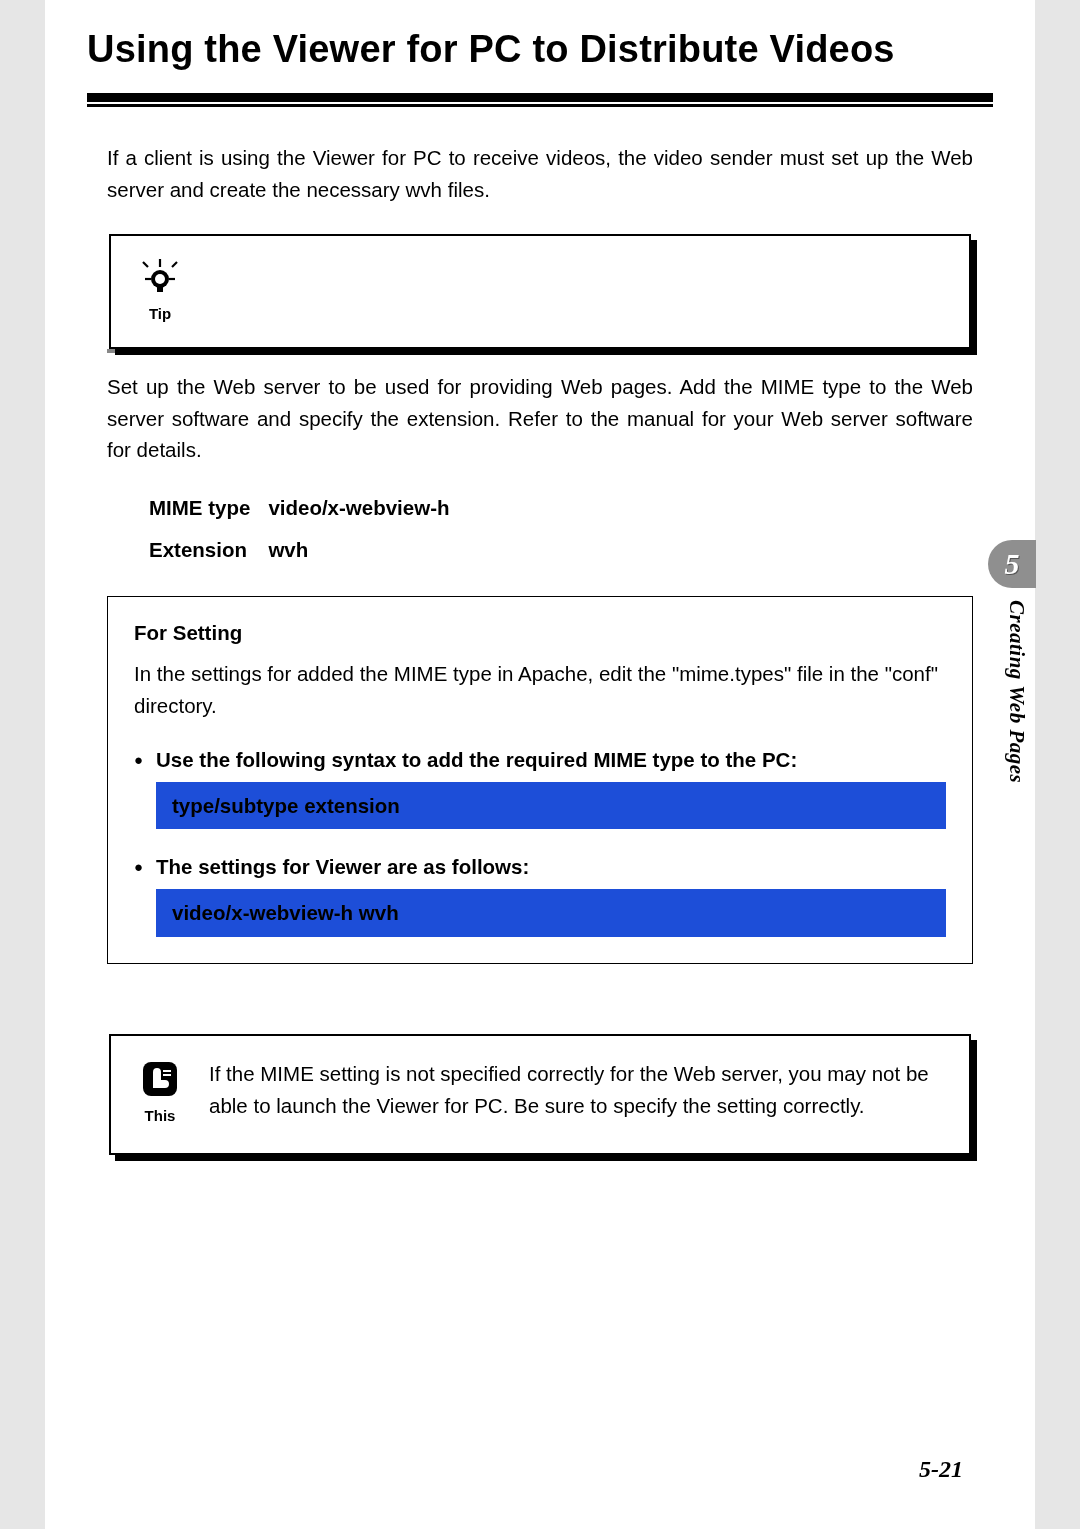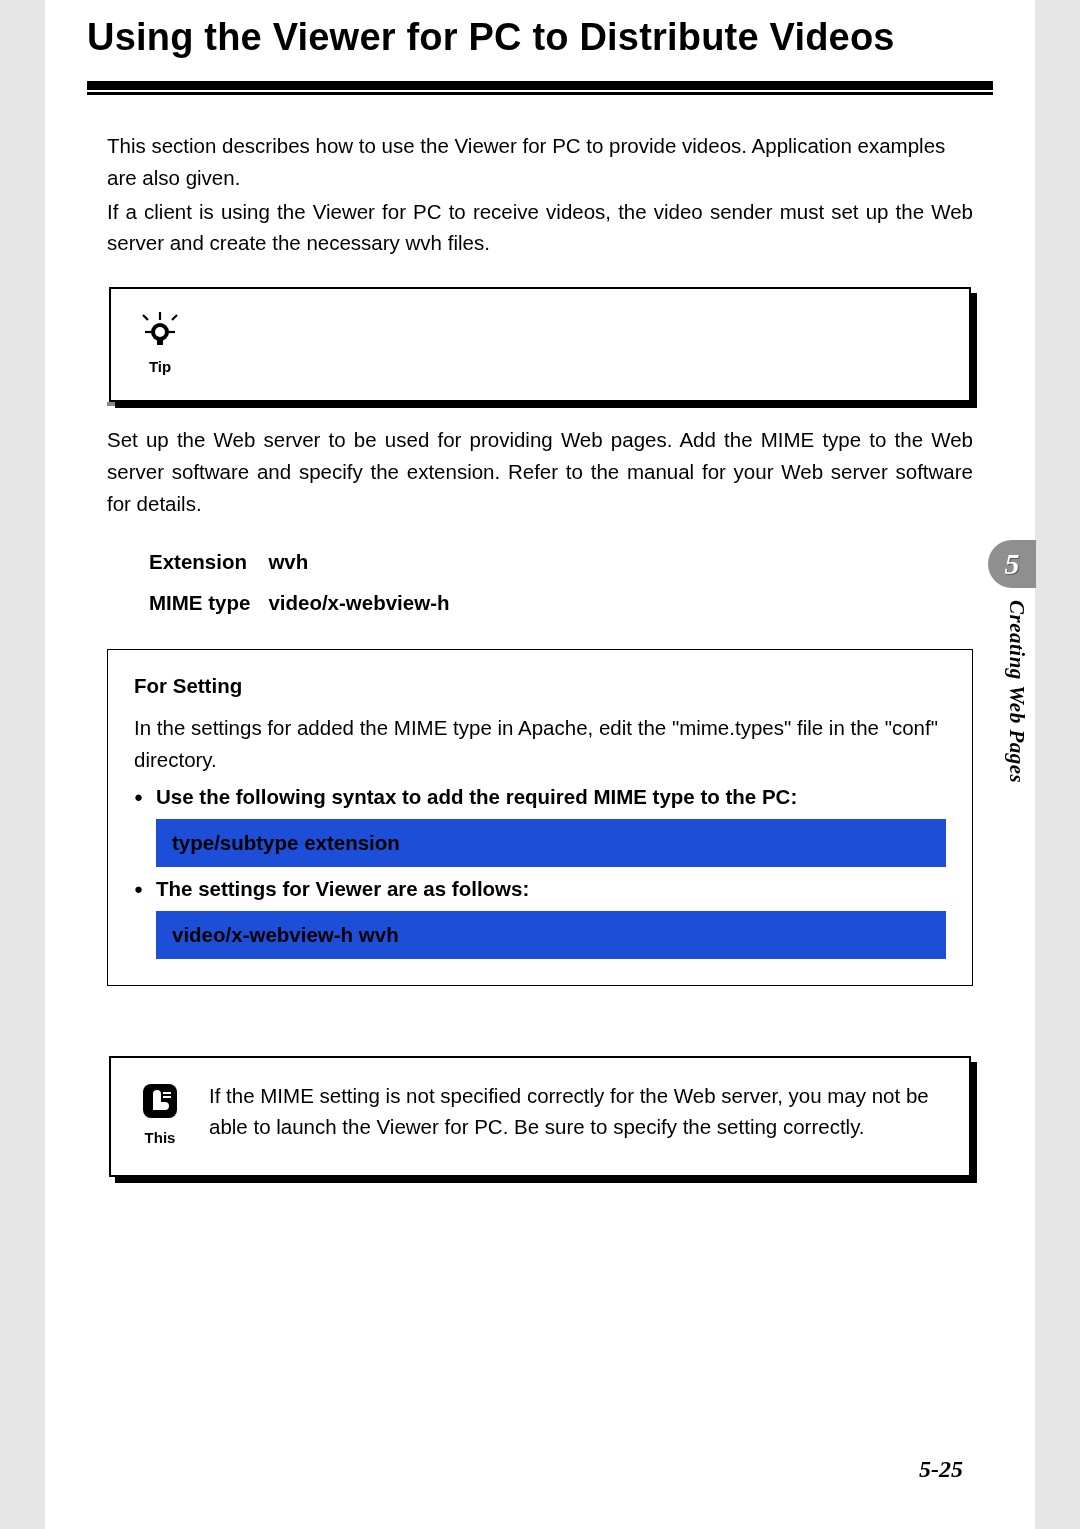--- a/index.html
+++ b/index.html
@@ -10,21 +10,21 @@
     color: #000;
     position: relative;
   }
   .page {
     position: absolute;
     left: 45px; top: 0;
     width: 990px; height: 1529px;
     background: #fff;
   }
   .title-block {
-    padding: 16px 42px 10px 42px;
+    padding: 28px 42px 10px 42px;
   }
   .title {
     font-size: 38px;
     font-weight: bold;
     letter-spacing: 0.2px;
   }
   .title-rule {
     margin: 12px 42px 0 42px;
     height: 9px;
     background: #000;
@@ -81,21 +81,21 @@
     font-size: 20.5px;
   }
   .mime-table td { padding: 4px 16px 4px 0; font-weight: bold; }
   .apache-box {
     border: 1.5px solid #000;
     margin: 24px 0 0 0;
     padding: 20px 26px 26px 26px;
     font-size: 20.5px; line-height: 1.55;
   }
   .apache-title { font-weight: bold; margin-bottom: 10px; }
-  .apache-bullet { font-weight: bold; position: relative; padding-left: 22px; margin-top: 6px; }
+  .apache-bullet { font-weight: bold; position: relative; padding-left: 22px; margin-top: 22px; }
   .apache-bullet::before {
     content: "●"; position: absolute; left: 0; top: 0; font-size: 15px; line-height: 32px;
   }
   .gray-code {
     background: #1d4ed8;
     padding: 8px 16px; margin: 6px 0 0 22px;
     font-weight: bold;
   }
   .side-tab {
     position: absolute;
@@ -131,21 +131,20 @@
 
 <div class="page">
 
   <div class="title-block">
     <div class="title">Using the Viewer for PC to Distribute Videos</div>
   </div>
   <div class="title-rule"></div>
 
   <div class="content">
 
-    <p class="para">This section describes how to use the Viewer for PC to provide videos. Application examples are also given.</p>
     <p class="para justify">If a client is using the Viewer for PC to receive videos, the video sender must set up the Web server and create the necessary wvh files.</p>
 
     <div class="tip-box">
       <div class="tip-icon">
         <svg class="tip-svg" viewBox="0 0 42 42">
           <g fill="#000">
             <circle cx="21" cy="23" r="9" fill="#000"></circle>
             <circle cx="21" cy="23" r="5" fill="#fff"></circle>
             <rect x="18" y="30" width="6" height="6" fill="#000"></rect>
             <g stroke="#000" stroke-width="2.2">
@@ -161,26 +160,26 @@
         <div class="tip-icon-label">Tip</div>
       </div>
     </div>
 
     <div class="section-rule"></div>
     <p class="para justify">Set up the Web server to be used for providing Web pages. Add the MIME type to the Web server software and specify the extension. Refer to the manual for your Web server software for details.</p>
 
     <table class="mime-table">
       <tbody>
           <tr>
+        <td>MIME type</td>
+        <td>video/x-webview-h</td>
+      </tr>
+      <tr>
         <td>Extension</td>
         <td>wvh</td>
-      </tr>
-      <tr>
-        <td>MIME type</td>
-        <td>video/x-webview-h</td>
       </tr>
     </tbody>
       </table>
 
     <div class="apache-box">
       <div class="apache-title">For Setting</div>
       <p>In the settings for added the MIME type in Apache, edit the "mime.types" file in the "conf" directory.</p>
       <div class="apache-bullet">Use the following syntax to add the required MIME type to the PC:</div>
       <div class="gray-code">type/subtype extension</div>
       <div class="apache-bullet">The settings for Viewer are as follows:</div>
@@ -200,15 +199,15 @@
       <div class="callout-body">If the MIME setting is not specified correctly for the Web server, you may not be able to launch the Viewer for PC. Be sure to specify the setting correctly.</div>
     </div>
 
   </div>
 
   <div class="side-tab">
     <span class="side-tab-num">5</span>
   </div>
   <div class="side-label">Creating Web Pages</div>
 
-  <div class="page-number">5-25</div>
+  <div class="page-number">5-21</div>
 
 </div>
 
 </body></html>

